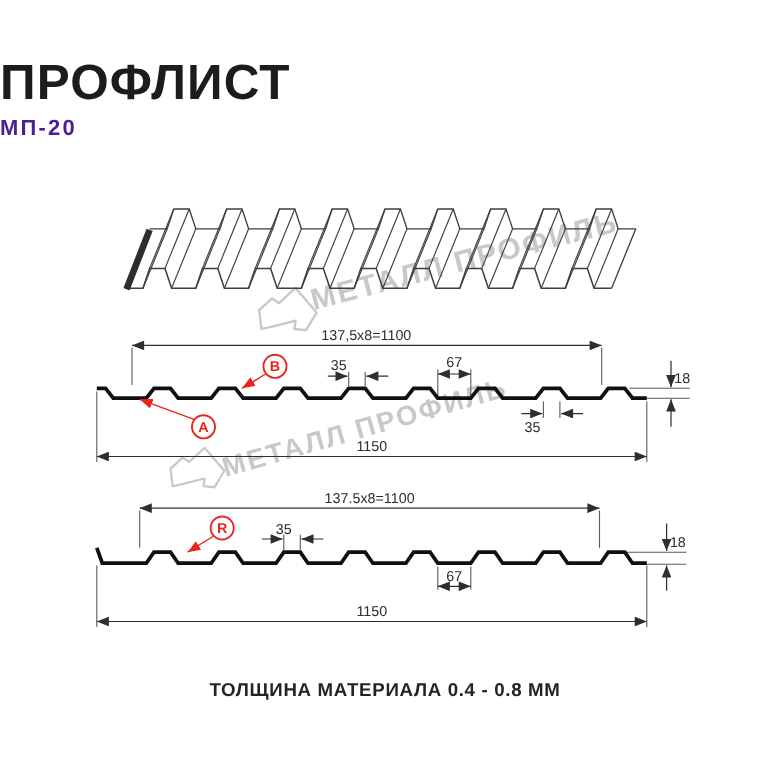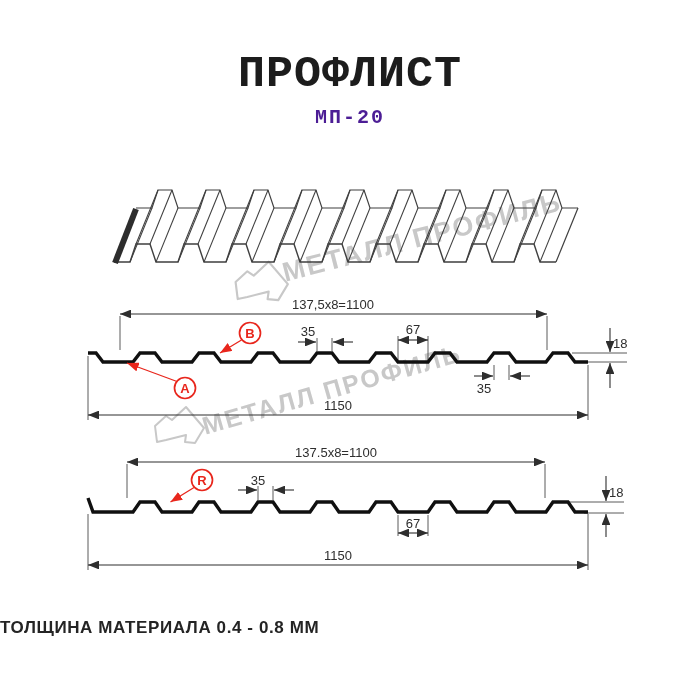--- a/index.html
+++ b/index.html
@@ -1,23 +1,23 @@
 <!DOCTYPE html>
 <html><head>
 <meta charset="utf-8">
 <style>
   html,body{margin:0;padding:0;background:#fff;}
   #page{position:relative;width:700px;height:700px;background:#ffffff;overflow:hidden;
         font-family:"Liberation Sans",sans-serif;}
   
-  #header{position:absolute;left:0;top:50px;width:700px;text-align:center;z-index:4;font-family:Liberation Mono, monospace;}
+  #header{position:absolute;left:0;top:50px;width:700px;text-align:left;z-index:4;}
   #title{font-size:45px;font-weight:800;letter-spacing:1px;color:#1c1c1c;line-height:1.1;}
   #subtitle{margin-top:6px;font-size:20px;font-weight:600;letter-spacing:2px;color:#4c1d95;}
   
-  #footer{position:absolute;left:0;top:618px;width:700px;
+  #footer{position:absolute;left:0;top:618px;width:700px;text-align:center;
           font-size:17px;font-weight:600;letter-spacing:.6px;color:#242424;z-index:4;}
   
   .wm-text{position:absolute;font-weight:700;color:#c8c8c8;letter-spacing:2px;
            white-space:nowrap;transform-origin:0 50%;z-index:2;}
   #wm1-text{left:283px;top:258px;font-size:27px;transform:rotate(-14.5deg);}
   #wm2-text{left:203px;top:412px;font-size:25px;transform:rotate(-16deg);}
   .wm-logo{position:absolute;z-index:2;}
   #wm1-logo{left:226px;top:260px;}
   #wm2-logo{left:146px;top:405px;}
   .wm-logo polygon{fill:none;stroke:#c8c8c8;stroke-width:2;stroke-linejoin:round;}

